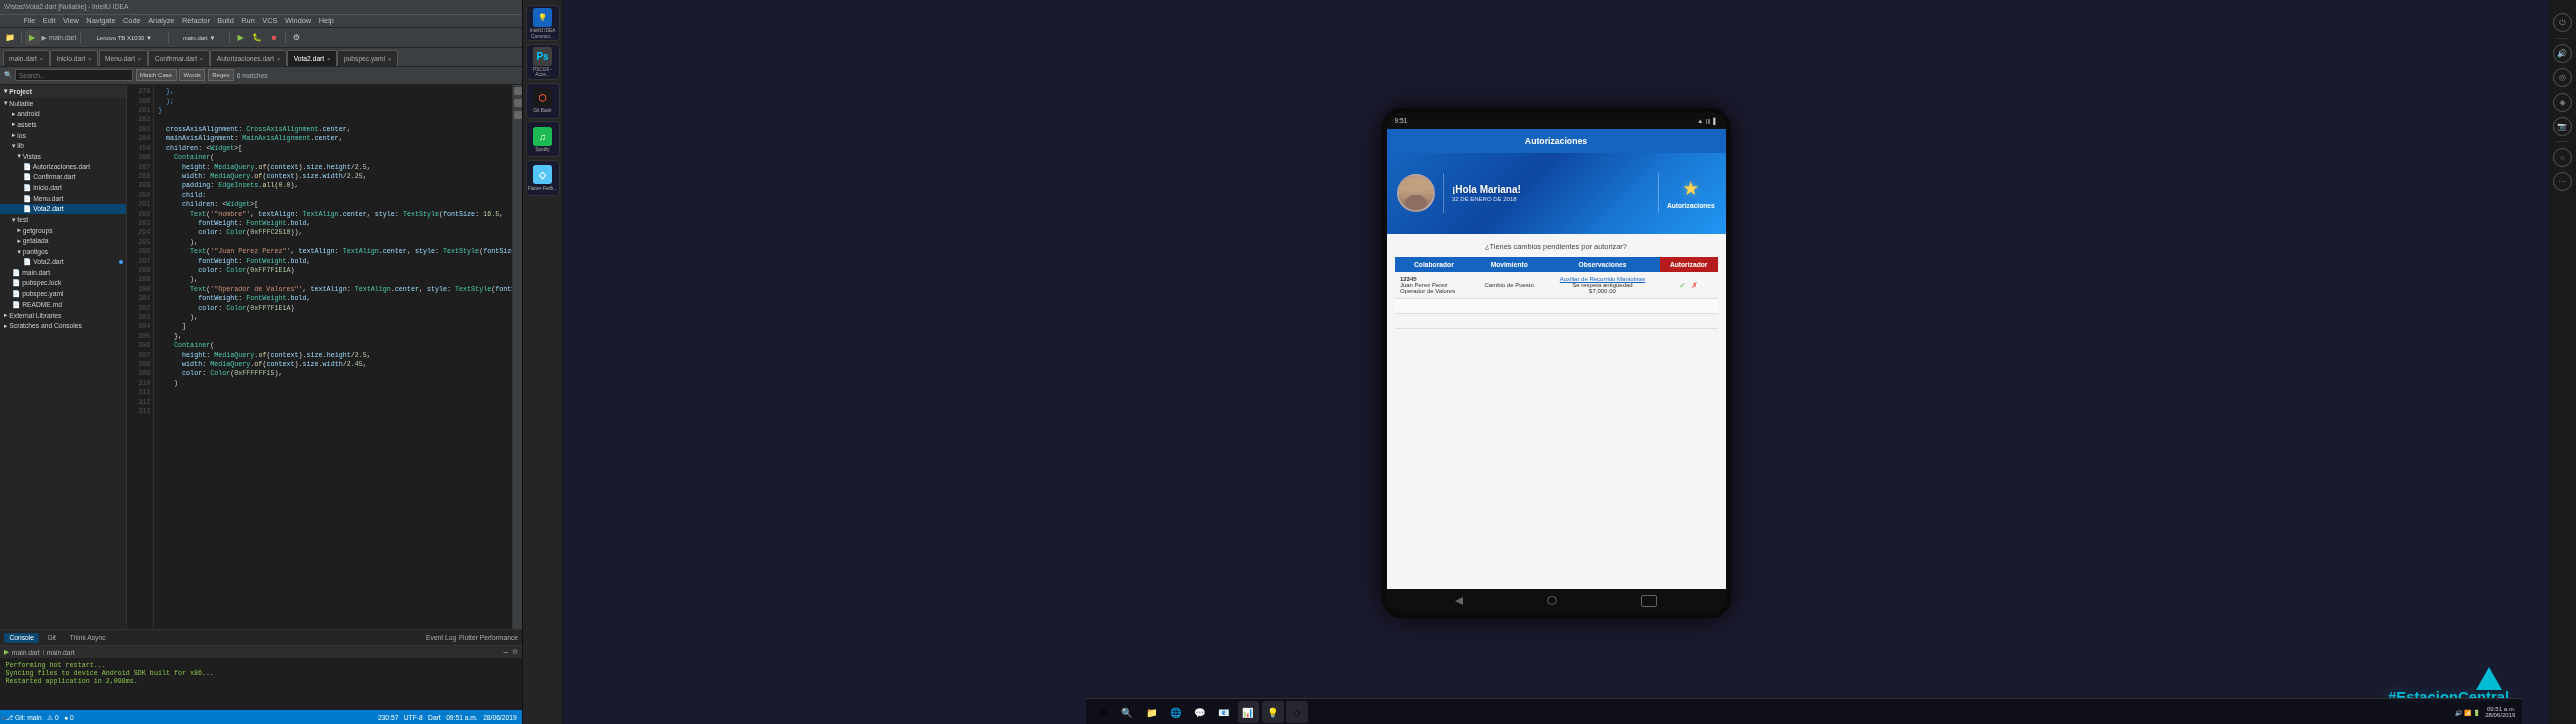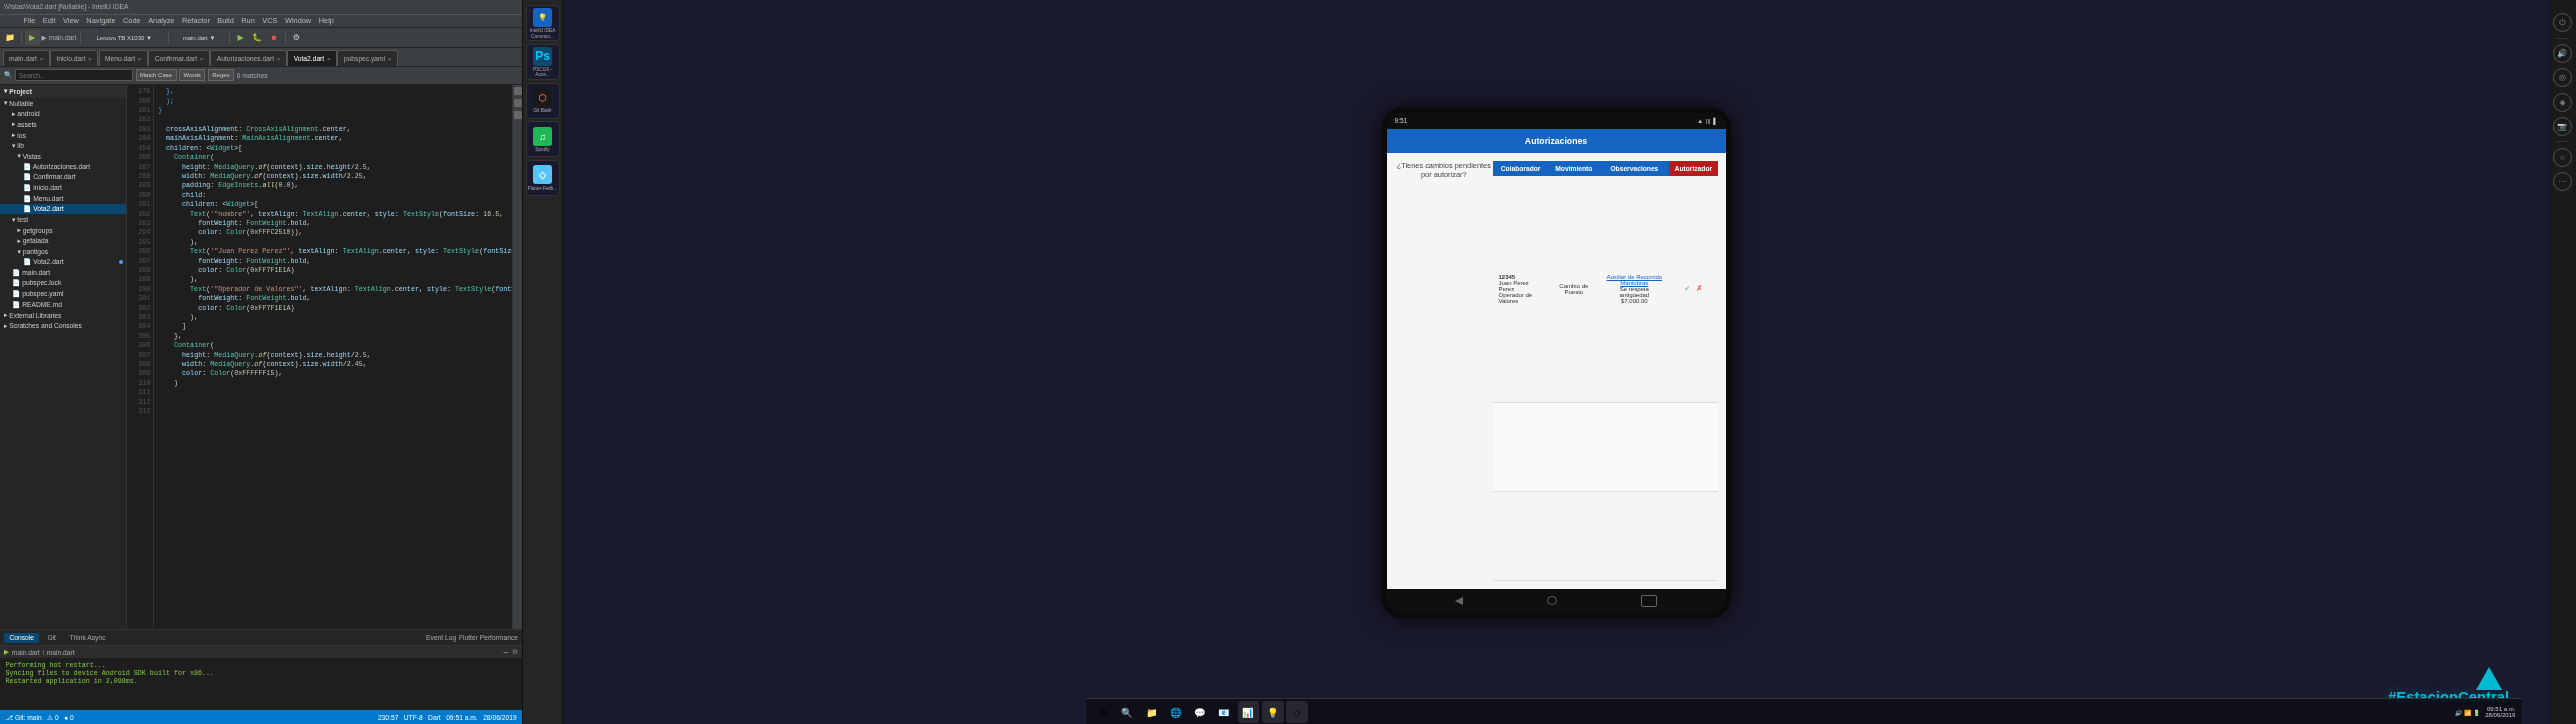--- a/index.html
+++ b/index.html
@@ -195,21 +195,21 @@
       font-size: 6.7px;
       font-family: 'Courier New', monospace;
       padding: 2.7px 4px;
       overflow: hidden;
       line-height: 9.4px;
       white-space: pre;
     }
     .kw { color: #569cd6; }
     .str { color: #ce9178; }
     .cls { color: #4ec9b0; }
-    .fn { color: #dcdcaa; font-style: italic; }
+    .fn { color: #dcdcaa; }
     .num { color: #b5cea8; }
     .prop { color: #9cdcfe; }
 
     
     #ide-right-sidebar {
       width: 10px;
       background: #3c3f41;
       border-left: 0.7px solid #333;
       display: flex;
       flex-direction: column;
@@ -425,21 +425,21 @@
       height: 40px;
       background: rgba(255,255,255,0.3);
     }
 
     
     #app-content {
       flex: 1;
       background: #f5f5f5;
       overflow: hidden;
       display: flex;
-      flex-direction: row;
+      flex-direction: column;
       padding: 8px;
     }
     .content-question {
       font-size: 7.4px;
       color: #444;
       text-align: center;
       margin-bottom: 6.7px;
     }
 
     
@@ -856,21 +856,21 @@
     </div>
   </div>
 </div>
 
 <div id="right-sidebar">
   <div class="tool-card">
     <div class="tool-icon-img" style="background:#1565c0;color:#fff;font-size:7.4px;">💡</div>
     <span class="tool-label">IntelliJ IDEA Commun...</span>
   </div>
   <div class="tool-card">
-    <div class="tool-icon-img" style="background:#0c4a6e;color:#00c8ff;font-weight:bold;font-size:12px;">Ps</div>
+    <div class="tool-icon-img" style="background:#404040;color:#00c8ff;font-weight:bold;font-size:10px;">Ps</div>
     <span class="tool-label">PSCG6 - Acce...</span>
   </div>
   <div class="tool-card">
     <div class="tool-icon-img" style="background:#1a1a1a;color:#f05133;">⬡</div>
     <span class="tool-label">Git Bash</span>
   </div>
   <div class="tool-card">
     <div class="tool-icon-img" style="background:#1db954;color:#fff;">♫</div>
     <span class="tool-label">Spotify</span>
   </div>
@@ -892,20 +892,41 @@
         <span class="status-icon-sm">▌</span>
       </div>
     </div>
 
     <div id="tablet-screen">
 
       <div id="app-header">
         <span class="app-title">Autorizaciones</span>
       </div>
 
+      <div id="app-hero">
+        <div id="hero-avatar">
+          <div class="avatar-shape">
+
+            <svg width="38" height="38" viewBox="0 0 56 56">
+              <circle cx="28" cy="18" r="12" fill="#c1a080"></circle>
+              <ellipse cx="28" cy="48" rx="18" ry="14" fill="#8d6e63"></ellipse>
+            </svg>
+          </div>
+        </div>
+        <div id="hero-divider"></div>
+        <div id="hero-text">
+          <div class="hero-greeting">¡Hola Mariana!</div>
+          <div class="hero-date">32 DE ENERO DE 2018</div>
+        </div>
+        <div id="hero-divider"></div>
+        <div id="hero-star-area">
+          <span class="star-icon">★</span>
+          <span class="hero-badge-text">Autorizaciones</span>
+        </div>
+      </div>
 
       <div id="app-content">
         <div class="content-question">¿Tienes cambios pendientes por autorizar?</div>
 
         <table id="data-table">
           <thead>
             <tr class="table-header">
               <th>Colaborador</th>
               <th>Movimiento</th>
               <th>Observaciones</th>

